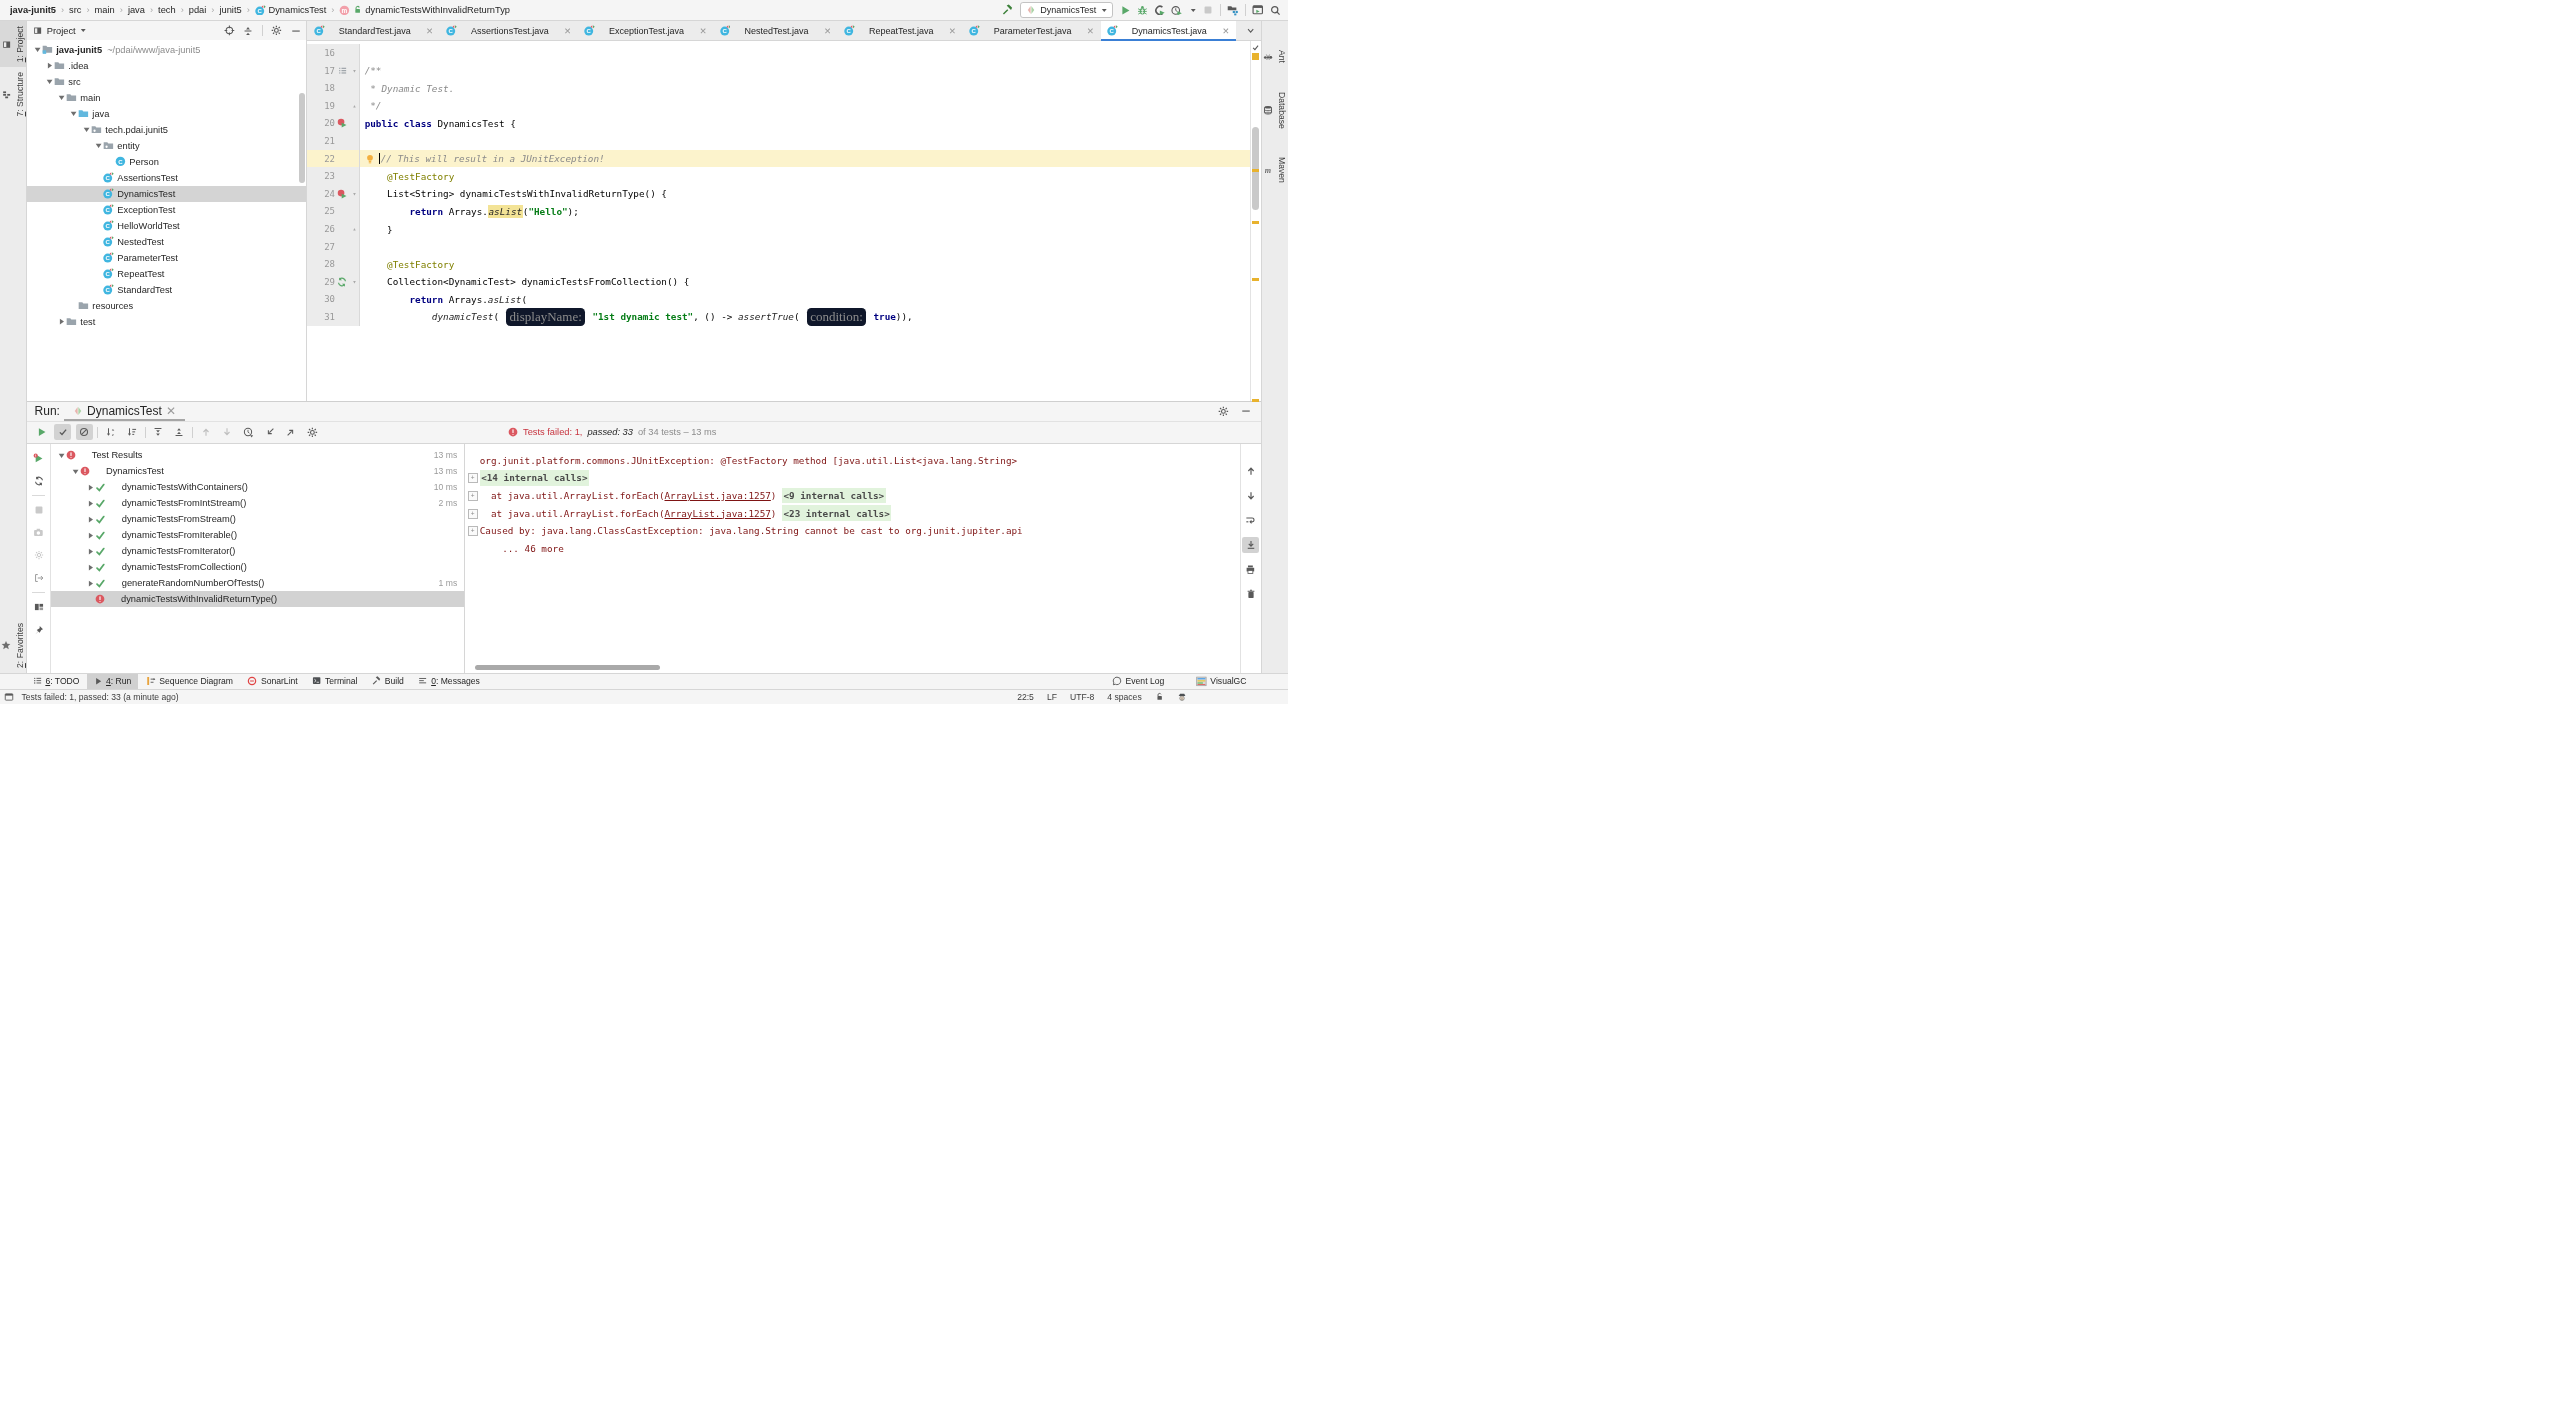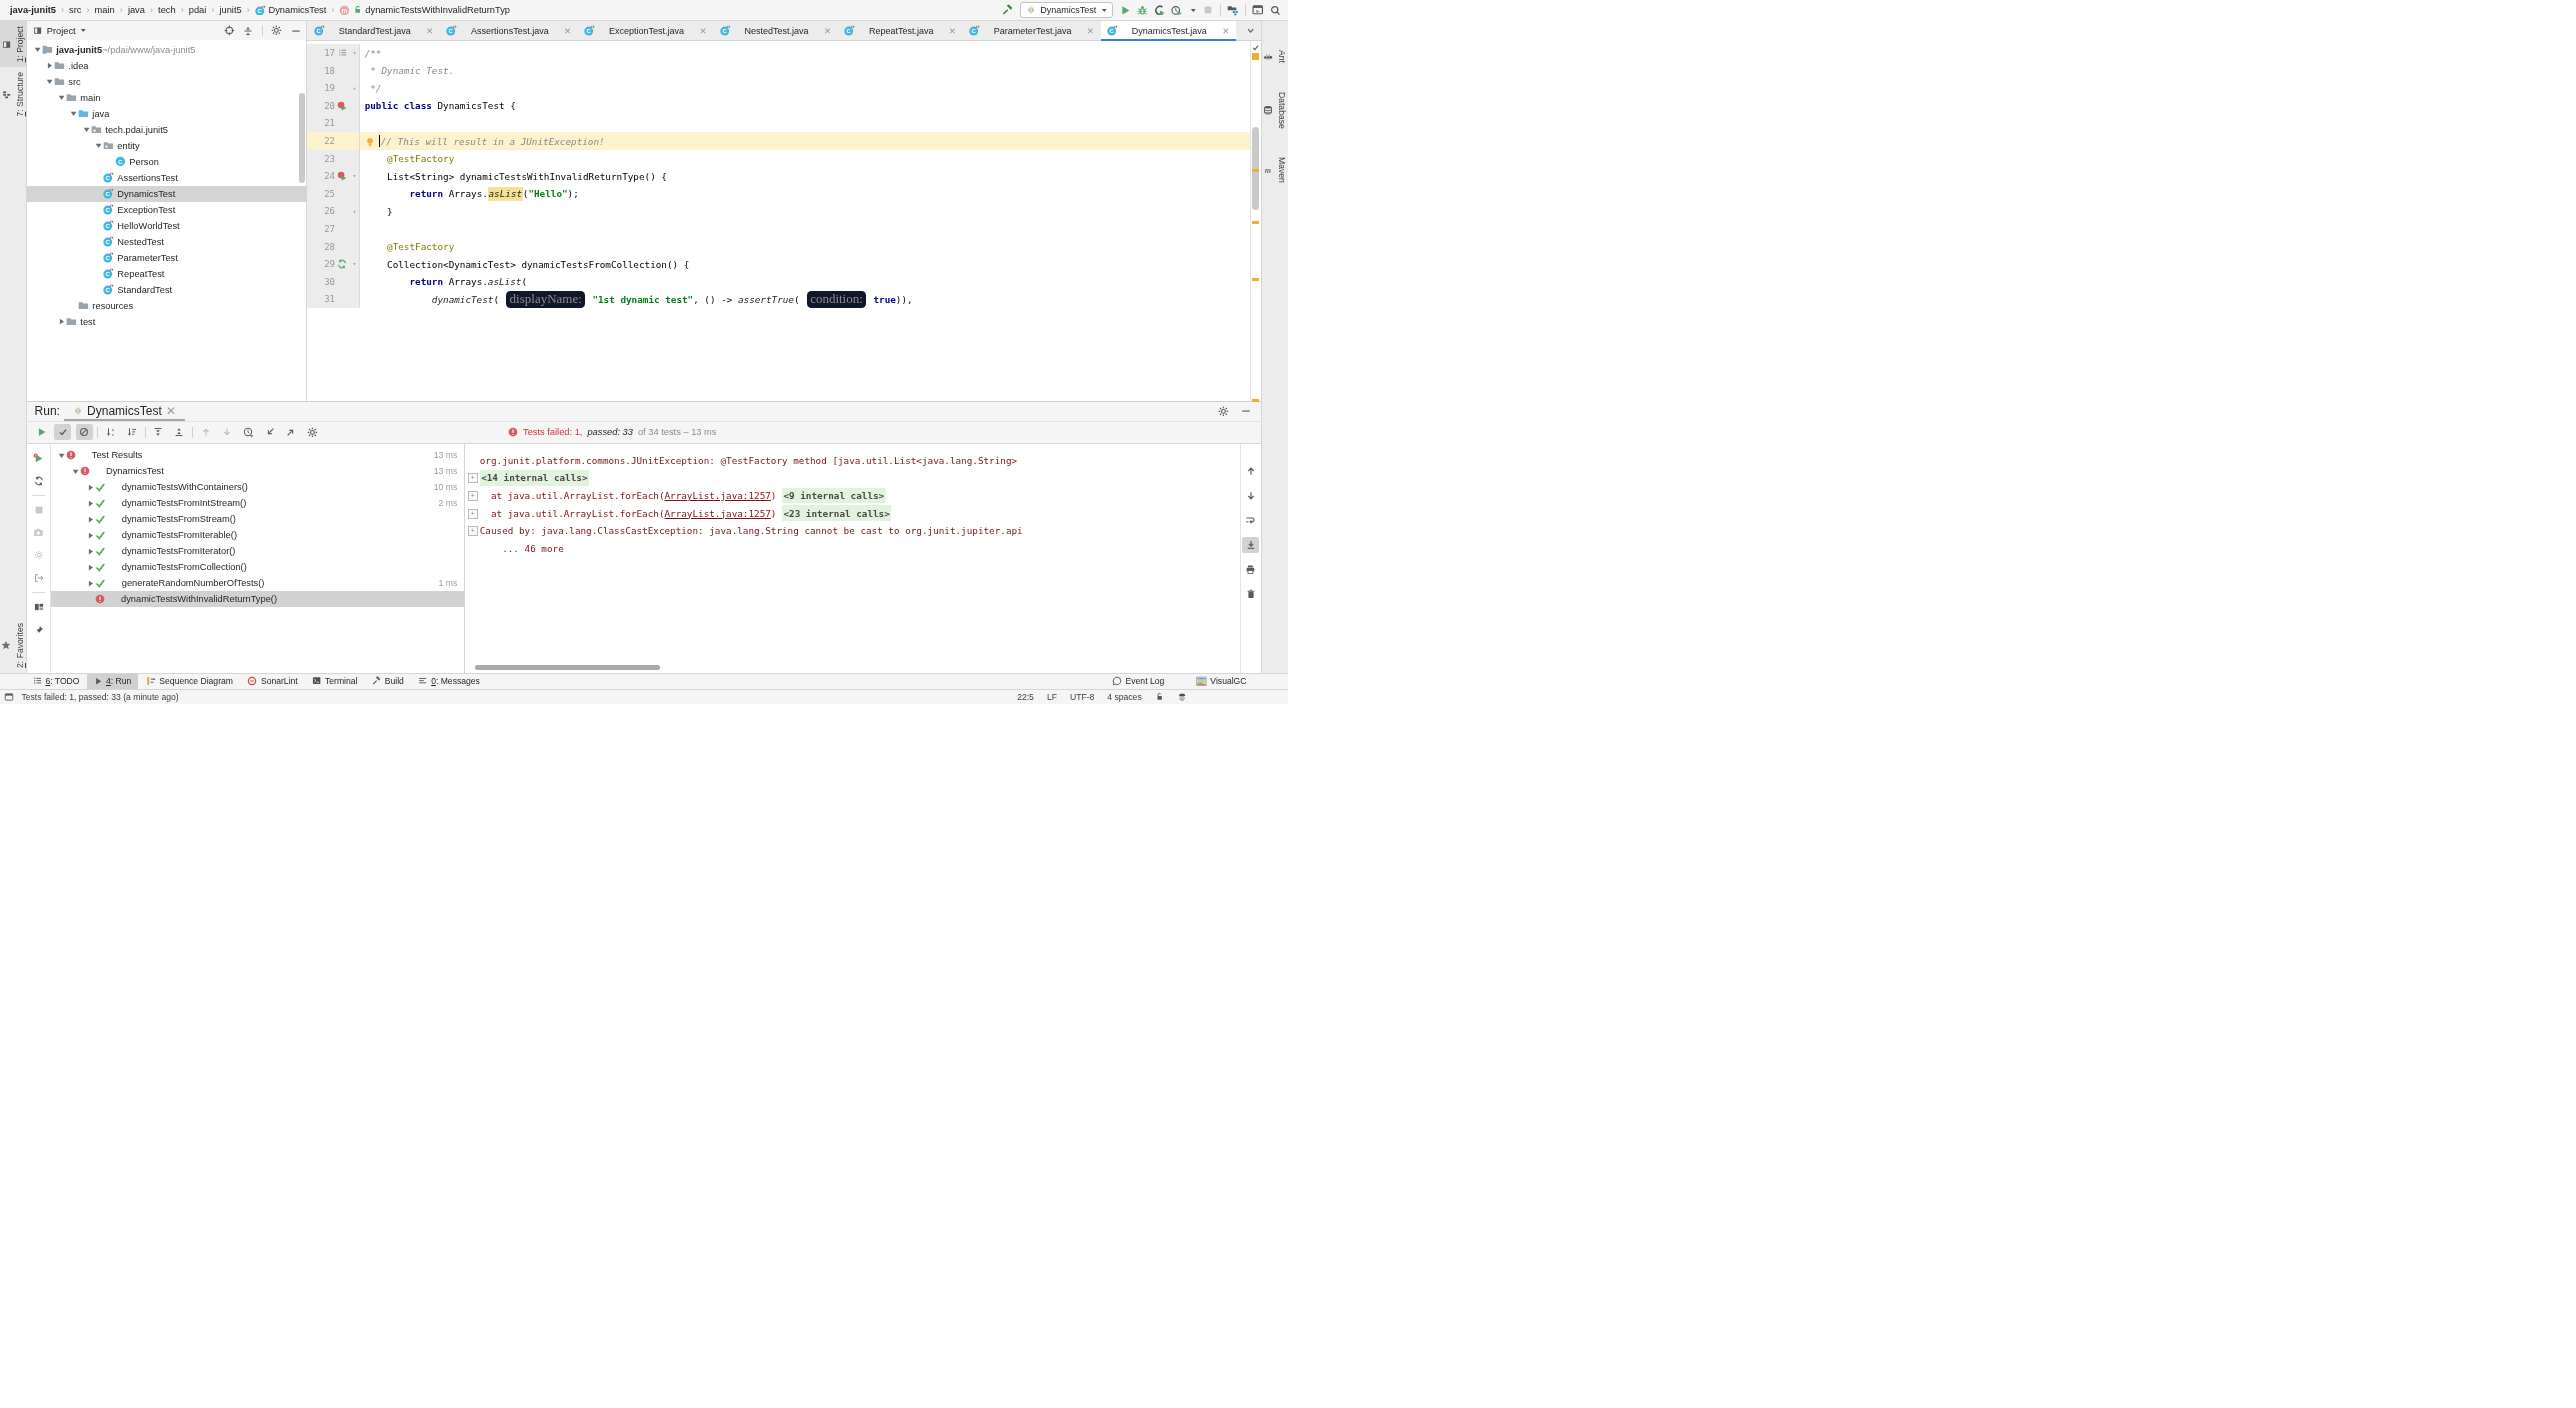--- a/index.html
+++ b/index.html
@@ -35,21 +35,21 @@
   .upper{flex:0 0 380px;display:flex;min-height:0;}
 
   
   .project-panel{flex:0 0 279px;border-right:0.7px solid #d6d6d6;display:flex;flex-direction:column;background:#fff;position:relative;}
   .pp-header{height:19.4px;flex:0 0 19.4px;background:#f5f5f5;display:flex;align-items:center;padding:0 5.8px;gap:4.3px;font-size:9.3px;}
   .pp-header .spacer{flex:1;}
   .pp-tree{flex:1;overflow:hidden;padding-top:1.4px;position:relative;}
   .trow{height:16px;display:flex;align-items:center;font-size:9.3px;white-space:nowrap;}
   .trow .arrow{width:8.6px;display:inline-flex;justify-content:center;flex:0 0 8.6px;}
   .trow .lbl{margin-left:3.6px;}
-  .trow .suffix{color:#8c8c8c;text-align:right;}
+  .trow .suffix{color:#8c8c8c;margin-left:5px;text-align:right;}
   .trow.sel{background:#d4d4d4;}
   .pp-scrollthumb{position:absolute;right:1.4px;top:72px;width:5.8px;height:90px;background:#c9c9c9;border-radius:2.9px;}
 
   
   .editor{flex:1;display:flex;flex-direction:column;min-width:0;background:#fff;}
   .tabs{height:19.4px;flex:0 0 19.4px;background:#ececec;display:flex;align-items:stretch;border-bottom:0.7px solid #d6d6d6;}
   .tab{display:inline-flex;align-items:center;gap:14px;padding:0 6.5px;font-size:9px;position:relative;color:#262626;}
   .tab .x{color:#9b9b9b;font-size:8.6px;margin-left:1.4px;}
   .tab.active{background:#fff;}
   .tab.active::after{content:"";position:absolute;left:0;right:0;bottom:-0.7px;height:2.2px;background:#3a7fd5;}
@@ -690,20 +690,28 @@
               <span class="tail">
                 <span class="ic">
                   <svg width="9.3" height="9.3" viewBox="0 0 16 16">
                     <path d="M3.5 5.5 L8 10.5 12.5 5.5" stroke="#595959" stroke-width="1.8" fill="none"></path>
                   </svg>
                 </span>
               </span>
             </div>
           <div class="ed-body">
             <div class="code-scroll" id="code">
+                <div class="cl">
+                  <span class="gut">
+                    <span class="num">16</span>
+                    <span class="gico"></span>
+                    <span class="fold"></span>
+                  </span>
+                  <span class="ctext"></span>
+                </div>
                 <div class="cl">
                   <span class="gut">
                     <span class="num">17</span>
                     <span class="gico">
                       <span class="ic">
                         <svg width="9.3" height="9.3" viewBox="0 0 16 16">
                           <g fill="#9aa0a6">
                             <rect x="2" y="3" width="2" height="2"></rect>
                             <rect x="6" y="3" width="8" height="2"></rect>
                             <rect x="2" y="7" width="2" height="2"></rect>

